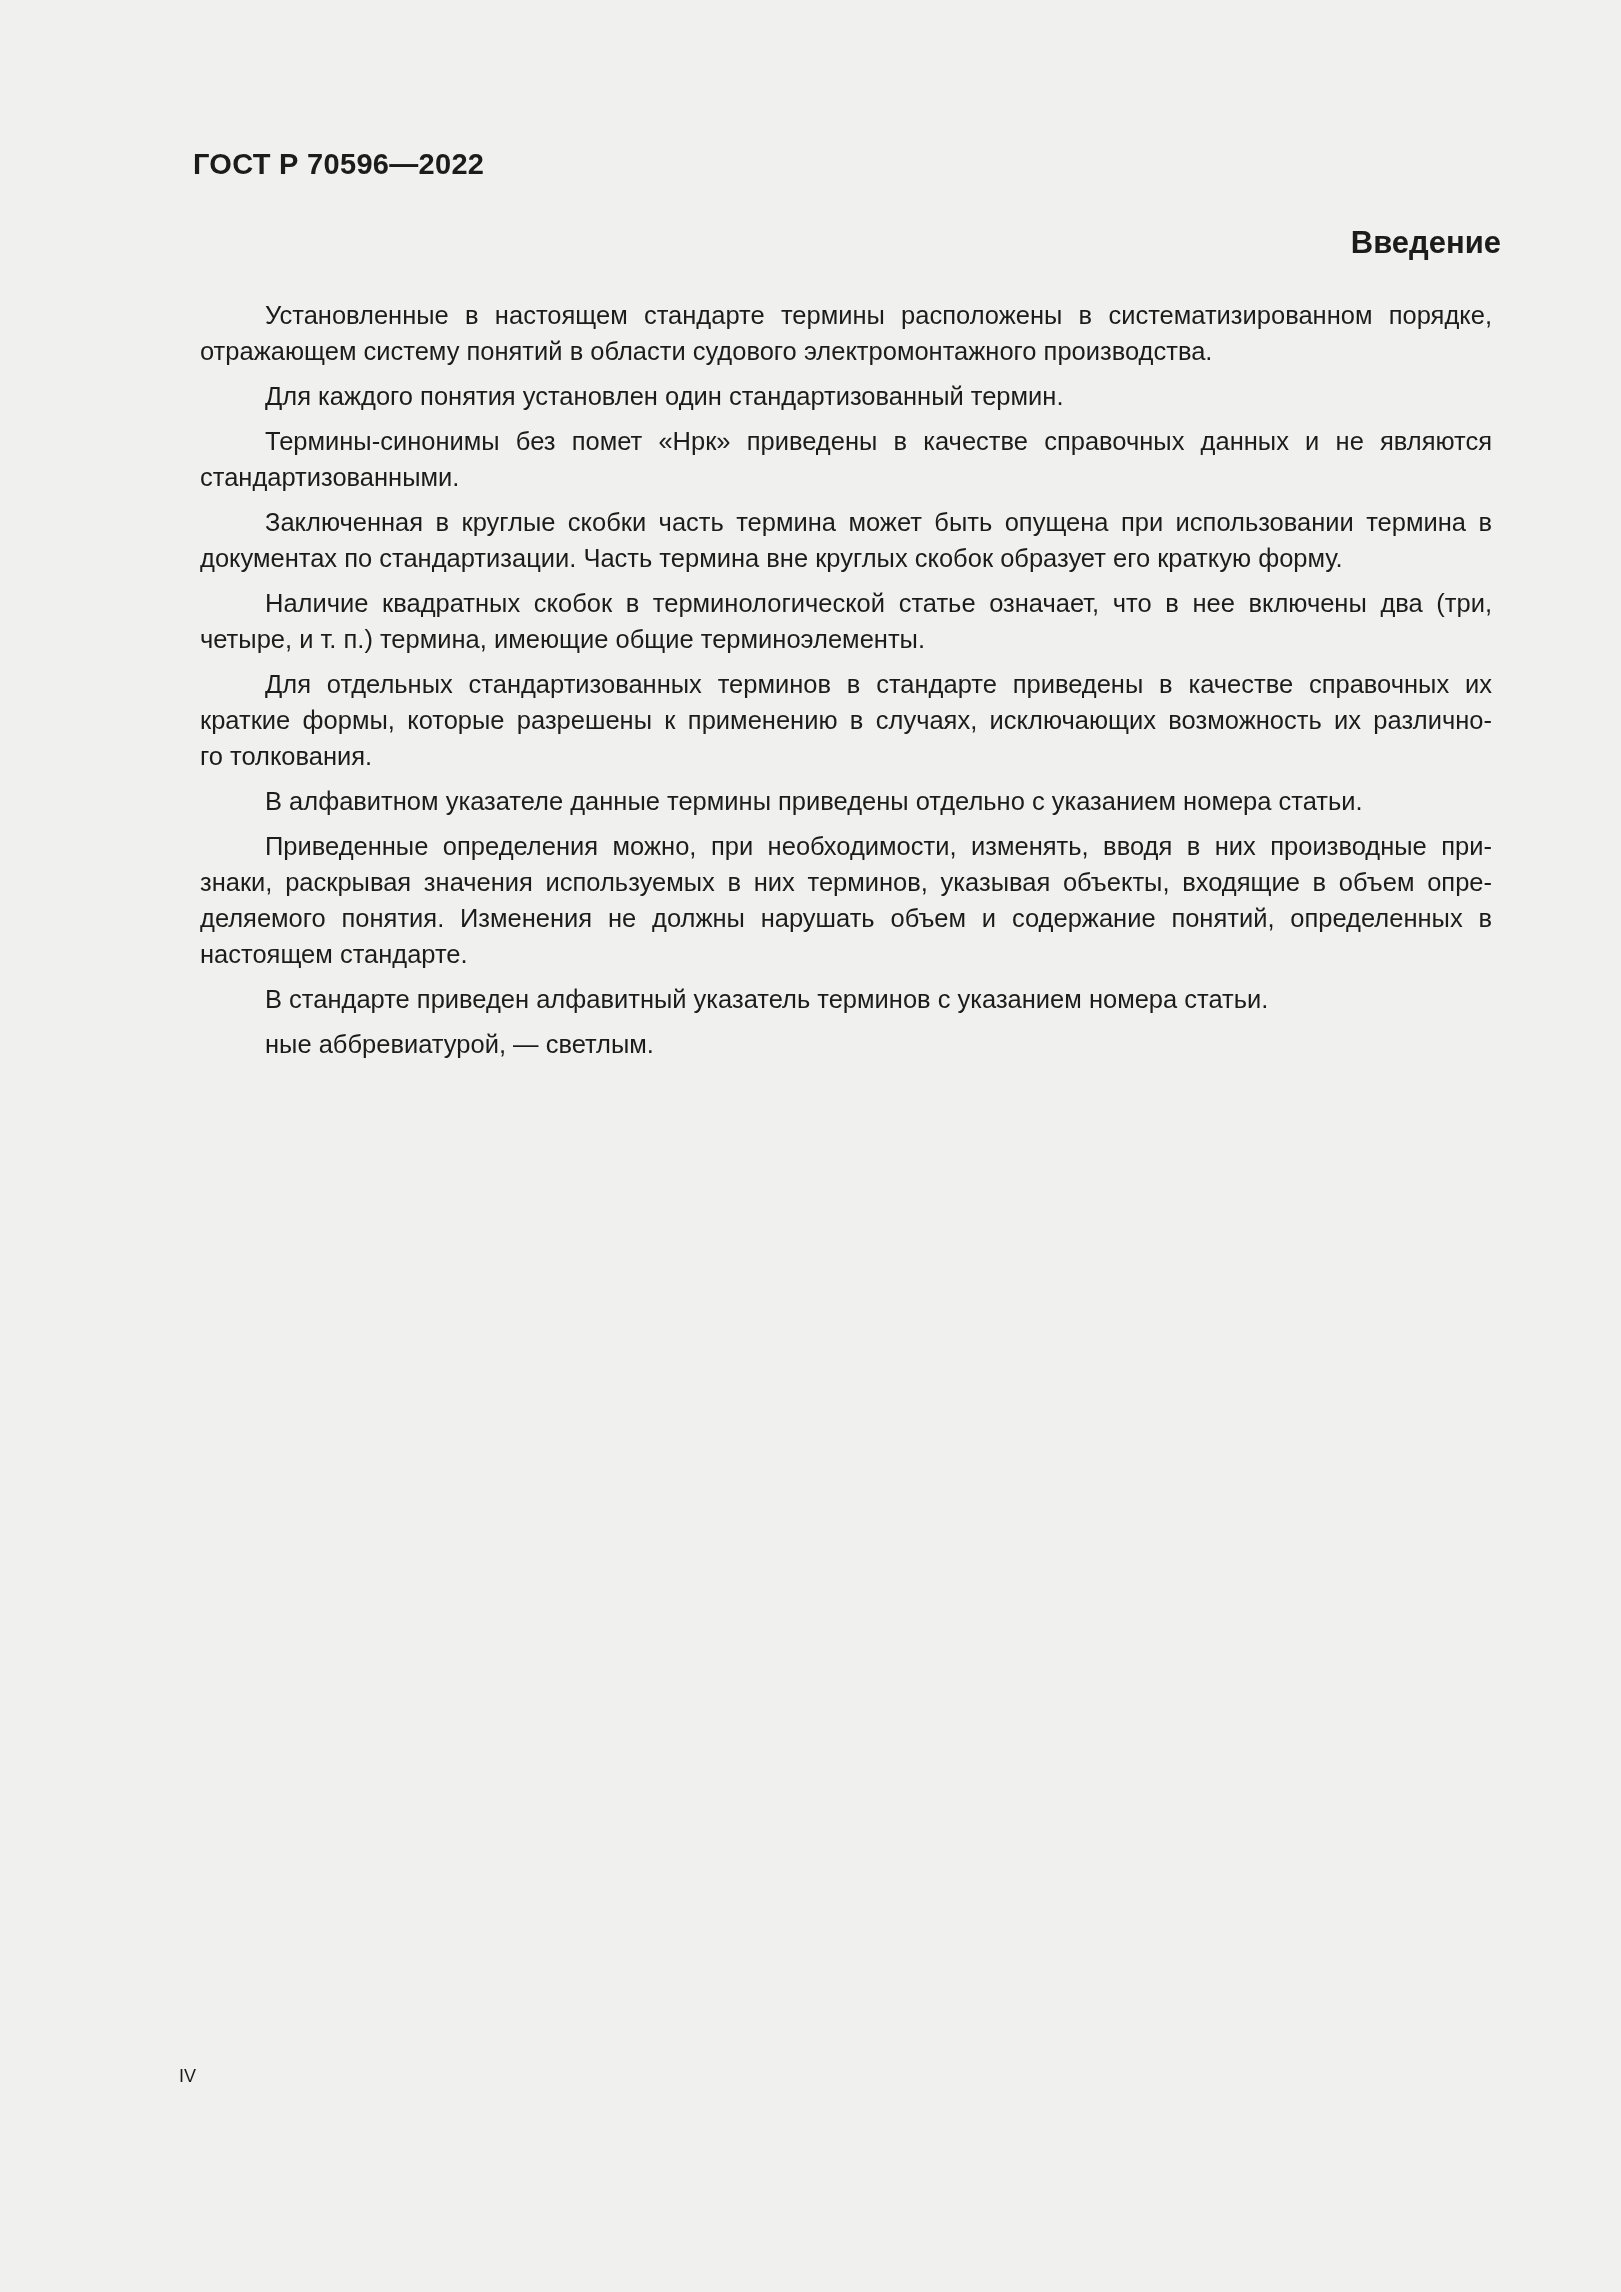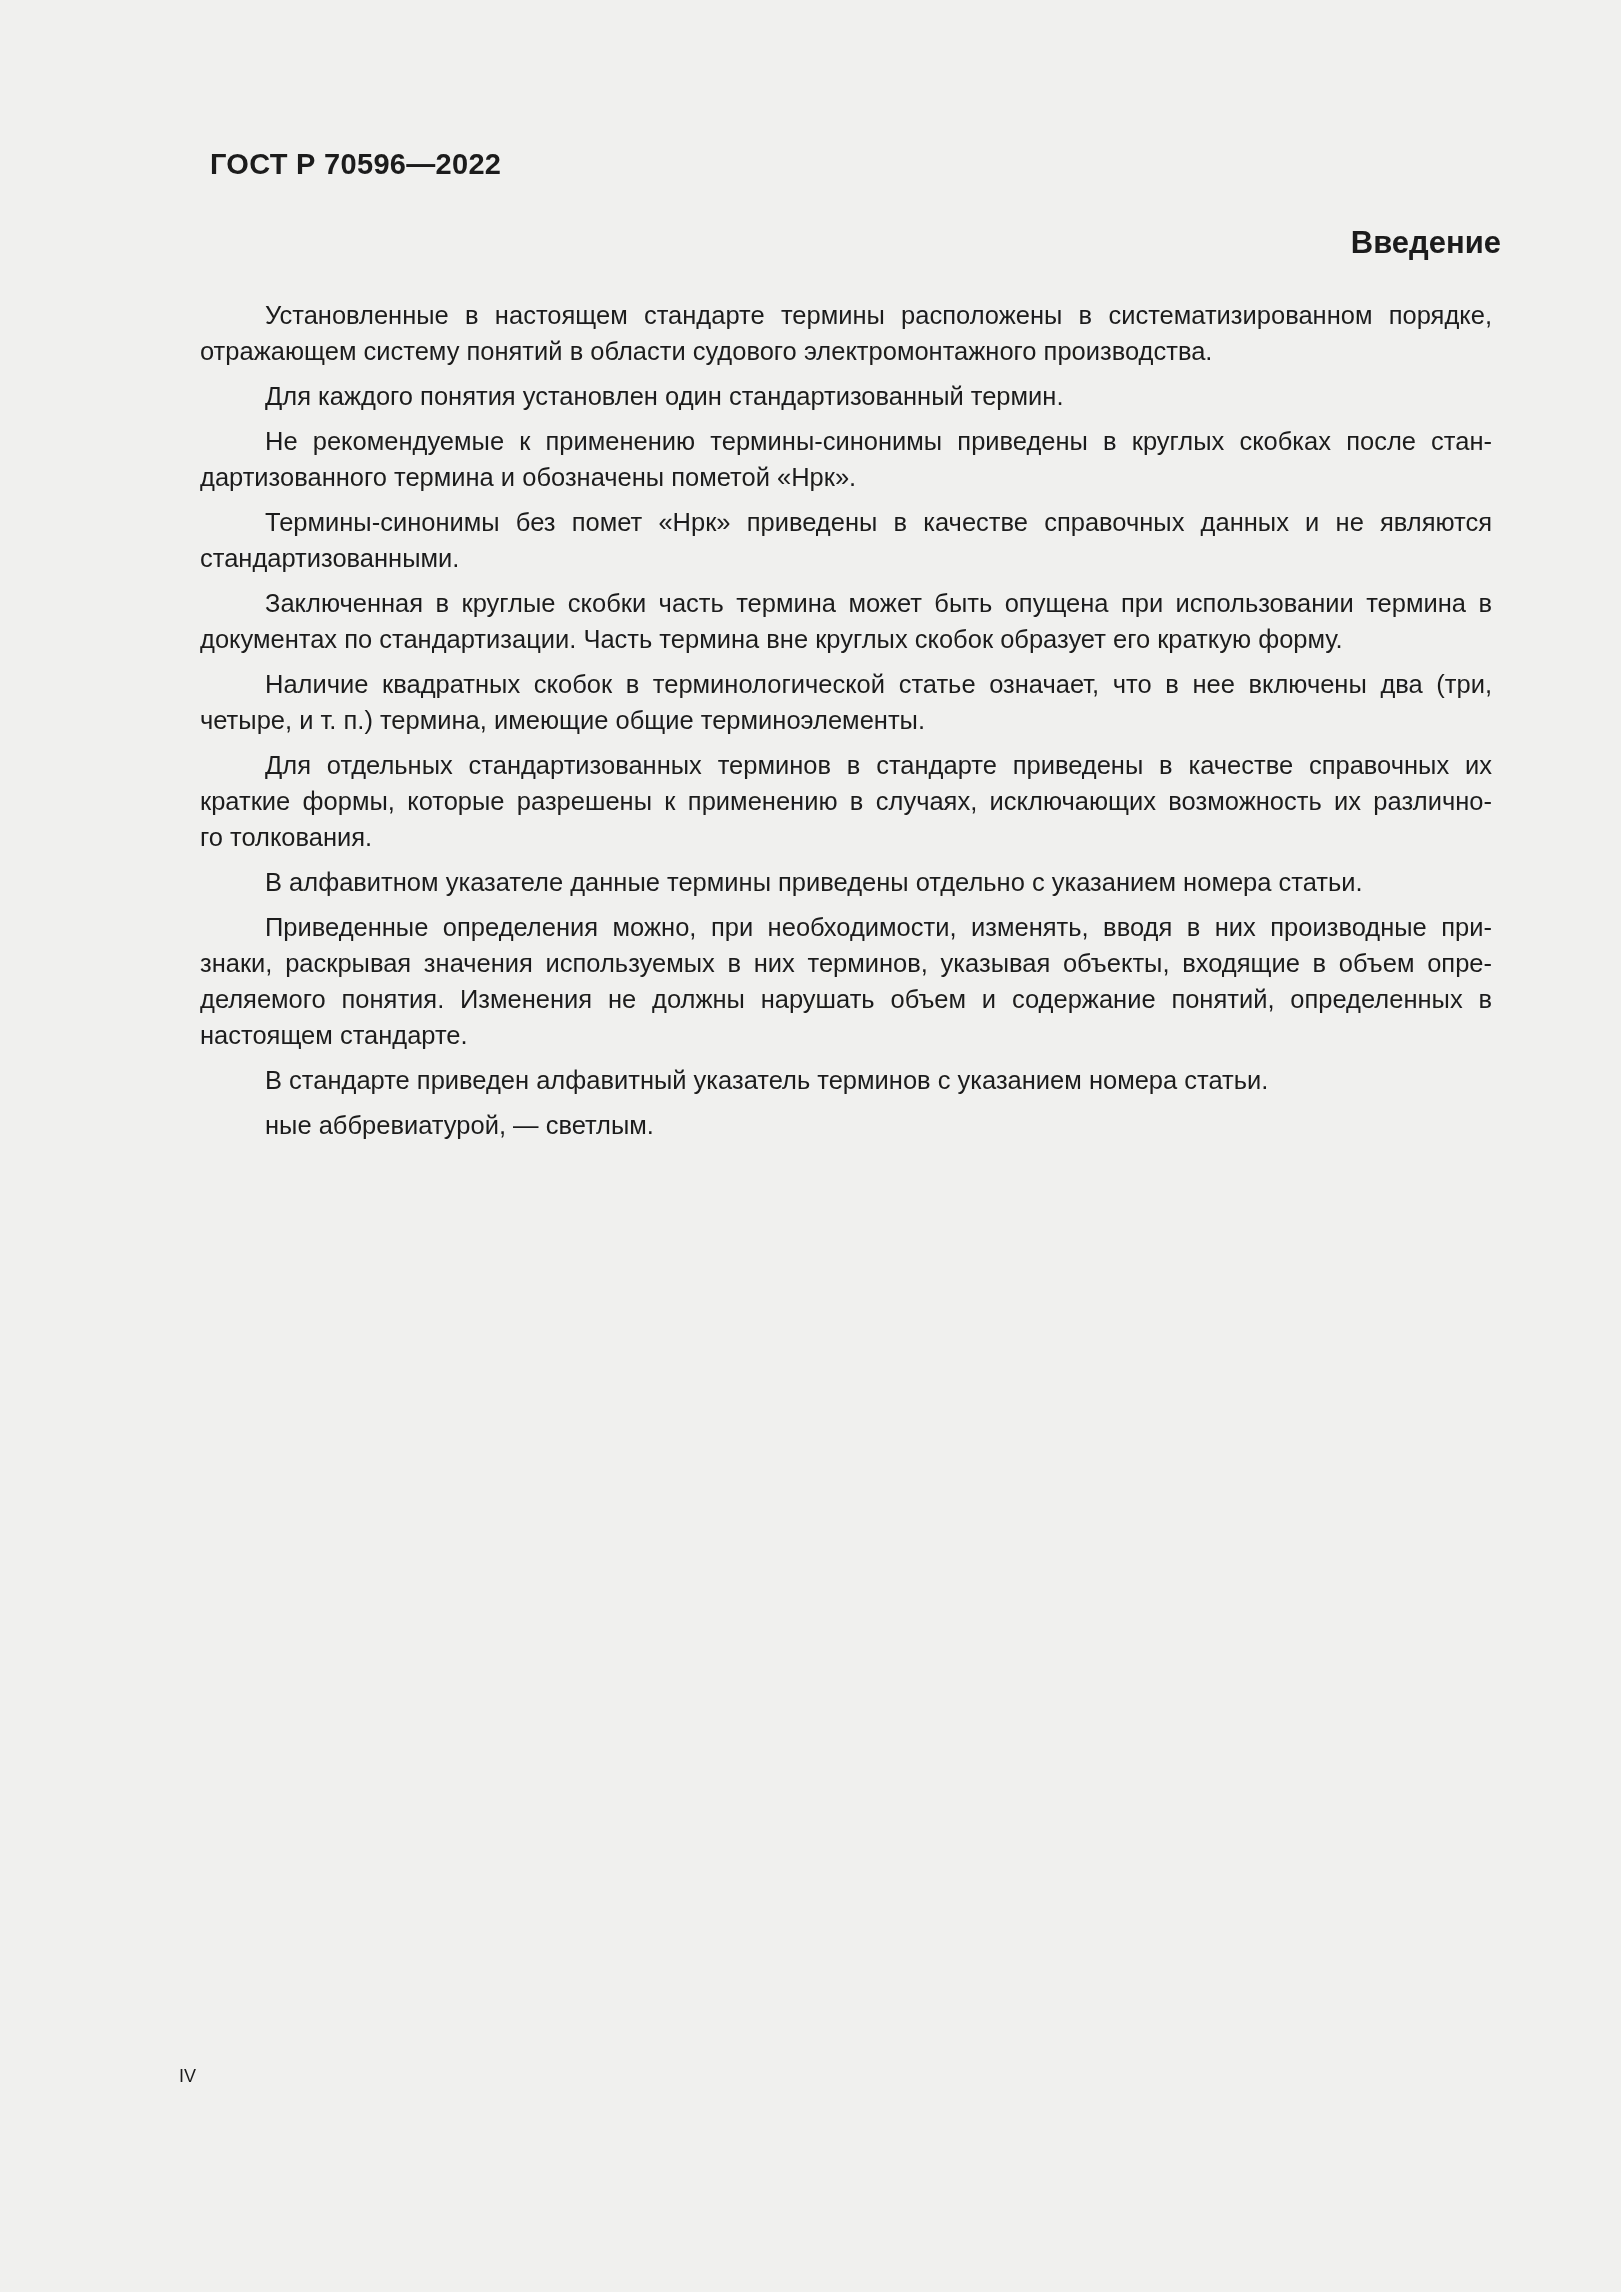--- a/index.html
+++ b/index.html
@@ -7,21 +7,21 @@
     width: 1621px;
     height: 2293px;
     position: relative;
     background: #f0f0ee;
     color: #1c1c1c;
     font-family: "Liberation Sans", sans-serif;
     overflow: hidden;
   }
   .doc-code {
     position: absolute;
-    left: 210px;
+    left: 193px;
     top: 148px;
     font-size: 29px;
     font-weight: 700;
     letter-spacing: 0.3px;
     white-space: nowrap;
   }
   .title {
     position: absolute;
     left: 191px;
     top: 225px;
@@ -71,24 +71,20 @@
 
 <div class="body-text" id="body-text">
     <p class="para">
       <span class="line">Установленные в настоящем стандарте термины расположены в систематизированном порядке,</span>
       <span class="line last">отражающем систему понятий в области судового электромонтажного производства.</span>
     </p>
     <p class="para">
       <span class="line last">Для каждого понятия установлен один стандартизованный термин.</span>
     </p>
     <p class="para">
-      <span class="line">Не рекомендуемые к применению термины-синонимы приведены в круглых скобках после стан-</span>
-      <span class="line last">дартизованного термина и обозначены пометой «Нрк».</span>
-    </p>
-    <p class="para">
       <span class="line">Термины-синонимы без помет «Нрк» приведены в качестве справочных данных и не являются</span>
       <span class="line last">стандартизованными.</span>
     </p>
     <p class="para">
       <span class="line">Заключенная в круглые скобки часть термина может быть опущена при использовании термина в</span>
       <span class="line last">документах по стандартизации. Часть термина вне круглых скобок образует его краткую форму.</span>
     </p>
     <p class="para">
       <span class="line">Наличие квадратных скобок в терминологической статье означает, что в нее включены два (три,</span>
       <span class="line last">четыре, и т. п.) термина, имеющие общие терминоэлементы.</span>

